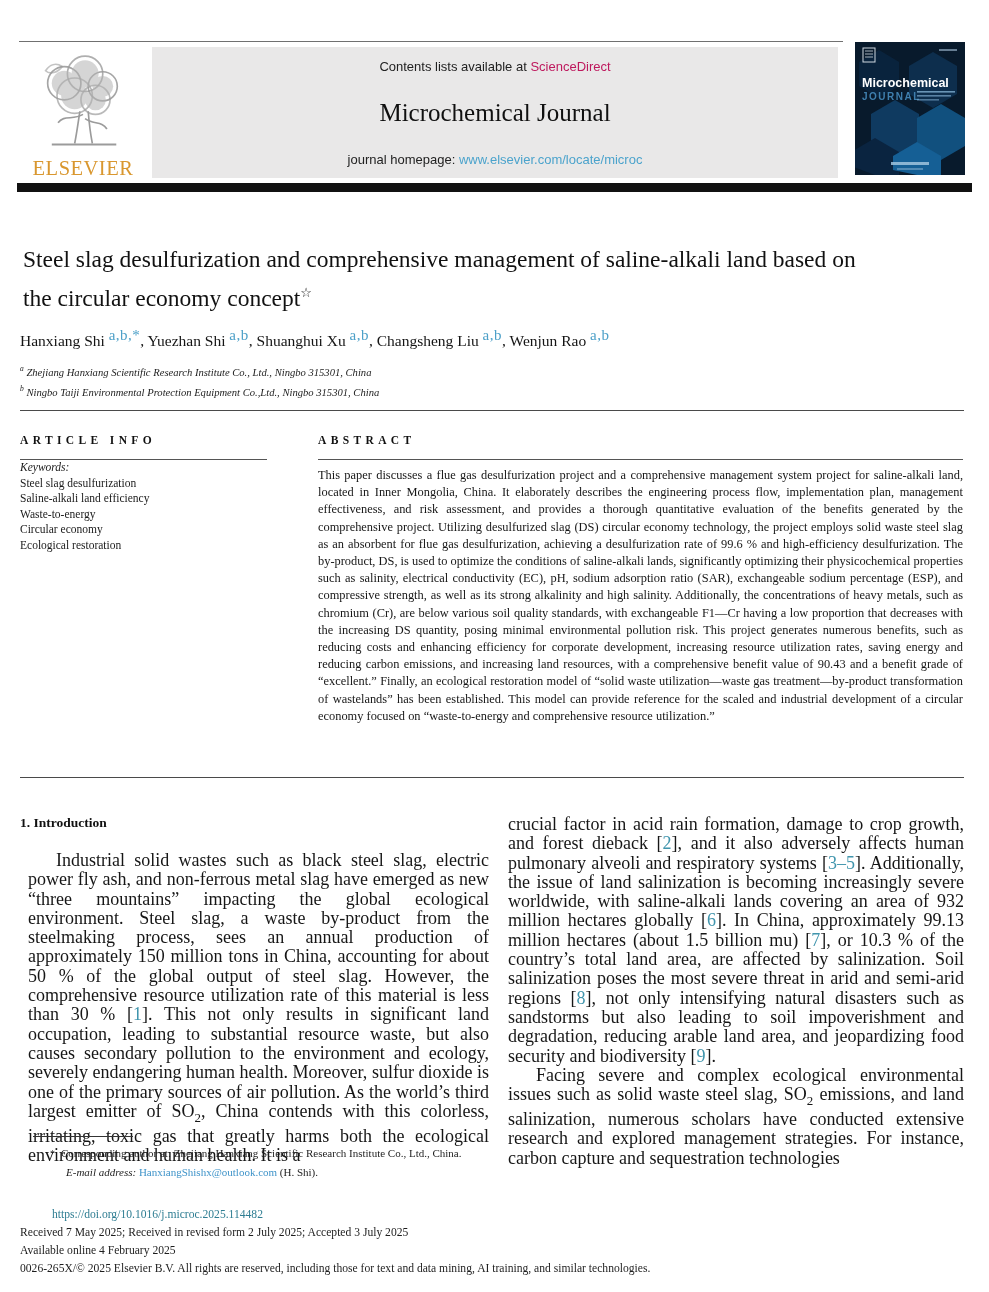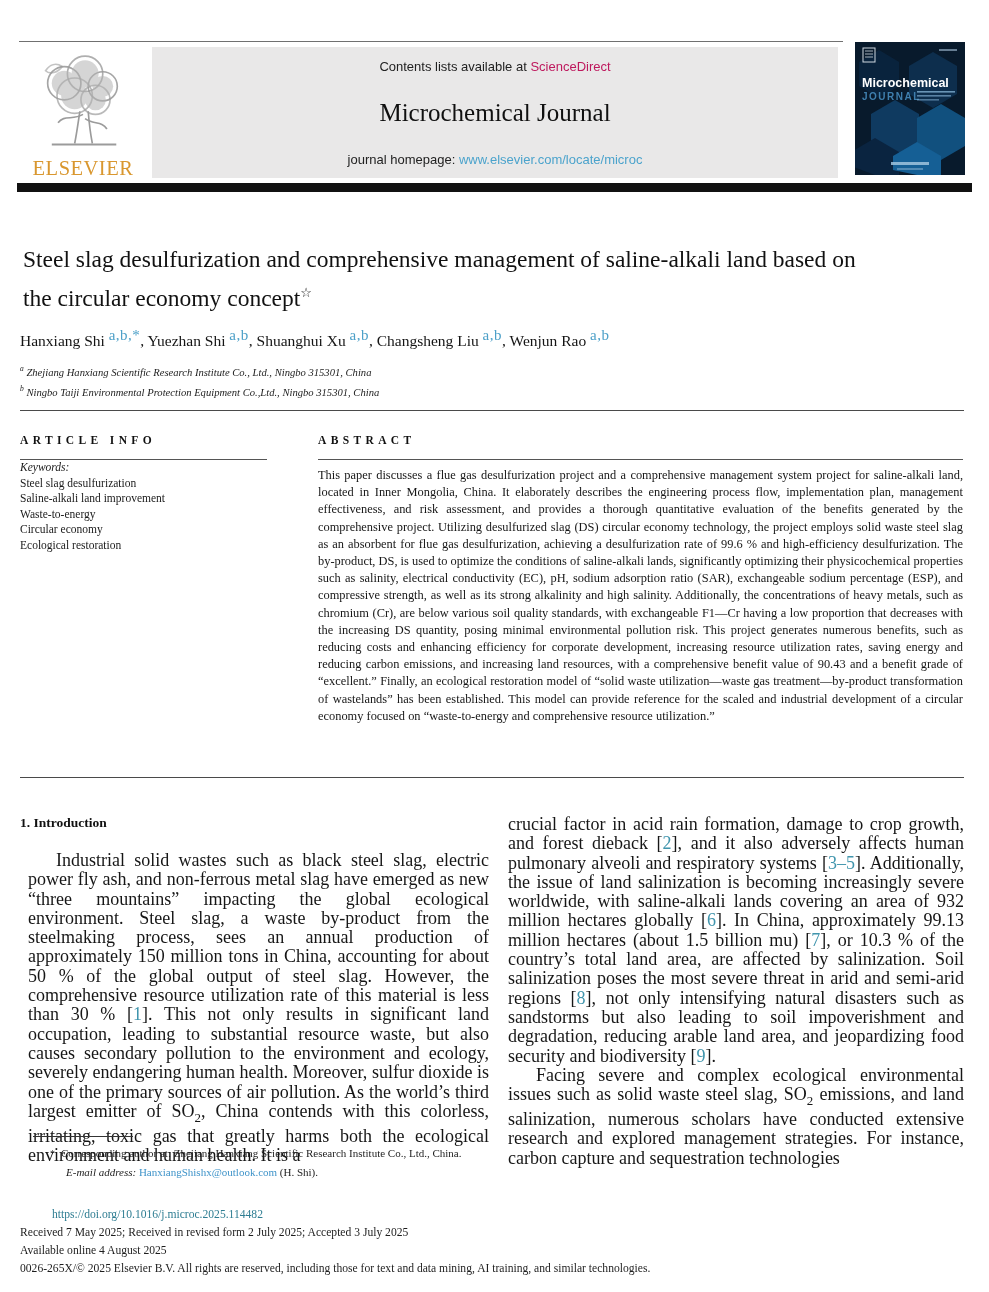--- a/index.html
+++ b/index.html
@@ -160,21 +160,21 @@
 </div>
 
 <div id="rule-affil" class="abs"></div>
 
 <div id="info-col" class="abs">
   <div class="section-heading">ARTICLE INFO</div>
   <div class="heading-rule"></div>
   <div id="keywords">
     <div id="keywords-label">Keywords:</div>
     <div>Steel slag desulfurization</div>
-    <div>Saline-alkali land improvement</div>
+    <div>Saline-alkali land efficiency</div>
     <div>Waste-to-energy</div>
     <div>Circular economy</div>
     <div>Ecological restoration</div>
   </div>
 </div>
 
 <div id="abstract-col" class="abs">
   <div class="section-heading">ABSTRACT</div>
   <div class="heading-rule"></div>
   <div id="abstract-text">This paper discusses a flue gas desulfurization project and a comprehensive management system project for saline-alkali land, located in Inner Mongolia, China. It elaborately describes the engineering process flow, implementation plan, management effectiveness, and risk assessment, and provides a thorough quantitative evaluation of the benefits generated by the comprehensive project. Utilizing desulfurized slag (DS) circular economy technology, the project employs solid waste steel slag as an absorbent for flue gas desulfurization, achieving a desulfurization rate of 99.6 % and high-efficiency desulfurization. The by-product, DS, is used to optimize the conditions of saline-alkali lands, significantly optimizing their physicochemical properties such as salinity, electrical conductivity (EC), pH, sodium adsorption ratio (SAR), exchangeable sodium percentage (ESP), and compressive strength, as well as its strong alkalinity and high salinity. Additionally, the concentrations of heavy metals, such as chromium (Cr), are below various soil quality standards, with exchangeable F1—Cr having a low proportion that decreases with the increasing DS quantity, posing minimal environmental pollution risk. This project generates numerous benefits, such as reducing costs and enhancing efficiency for corporate development, increasing resource utilization rates, saving energy and reducing carbon emissions, and increasing land resources, with a comprehensive benefit value of 90.43 and a benefit grade of “excellent.” Finally, an ecological restoration model of “solid waste utilization—waste gas treatment—by-product transformation of wastelands” has been established. This model can provide reference for the scaled and industrial development of a circular economy focused on “waste-to-energy and comprehensive resource utilization.”</div>
@@ -195,15 +195,15 @@
 
 <div id="footnote-rule" class="abs"></div>
 <div id="footnotes" class="abs">
   <div class="fn"><span class="fn-marker">*</span><span>Corresponding author at: Zhejiang Hanxiang Scientific Research Institute Co., Ltd., China.</span></div>
   <div class="fn fn-email"><span class="rt-italic">E-mail address:</span><span> </span><span class="rt-link">HanxiangShishx@outlook.com</span><span> (H. Shi).</span></div>
 </div>
 
 <div id="footer-block" class="abs">
   <div id="doi-line">https://doi.org/10.1016/j.microc.2025.114482</div>
   <div>Received 7 May 2025; Received in revised form 2 July 2025; Accepted 3 July 2025</div>
-  <div>Available online 4 August 2025</div>
+  <div>Available online 4 February 2025</div>
   <div>0026-265X/© 2025 Elsevier B.V. All rights are reserved, including those for text and data mining, AI training, and similar technologies.</div>
 </div>
 
 </body></html>

